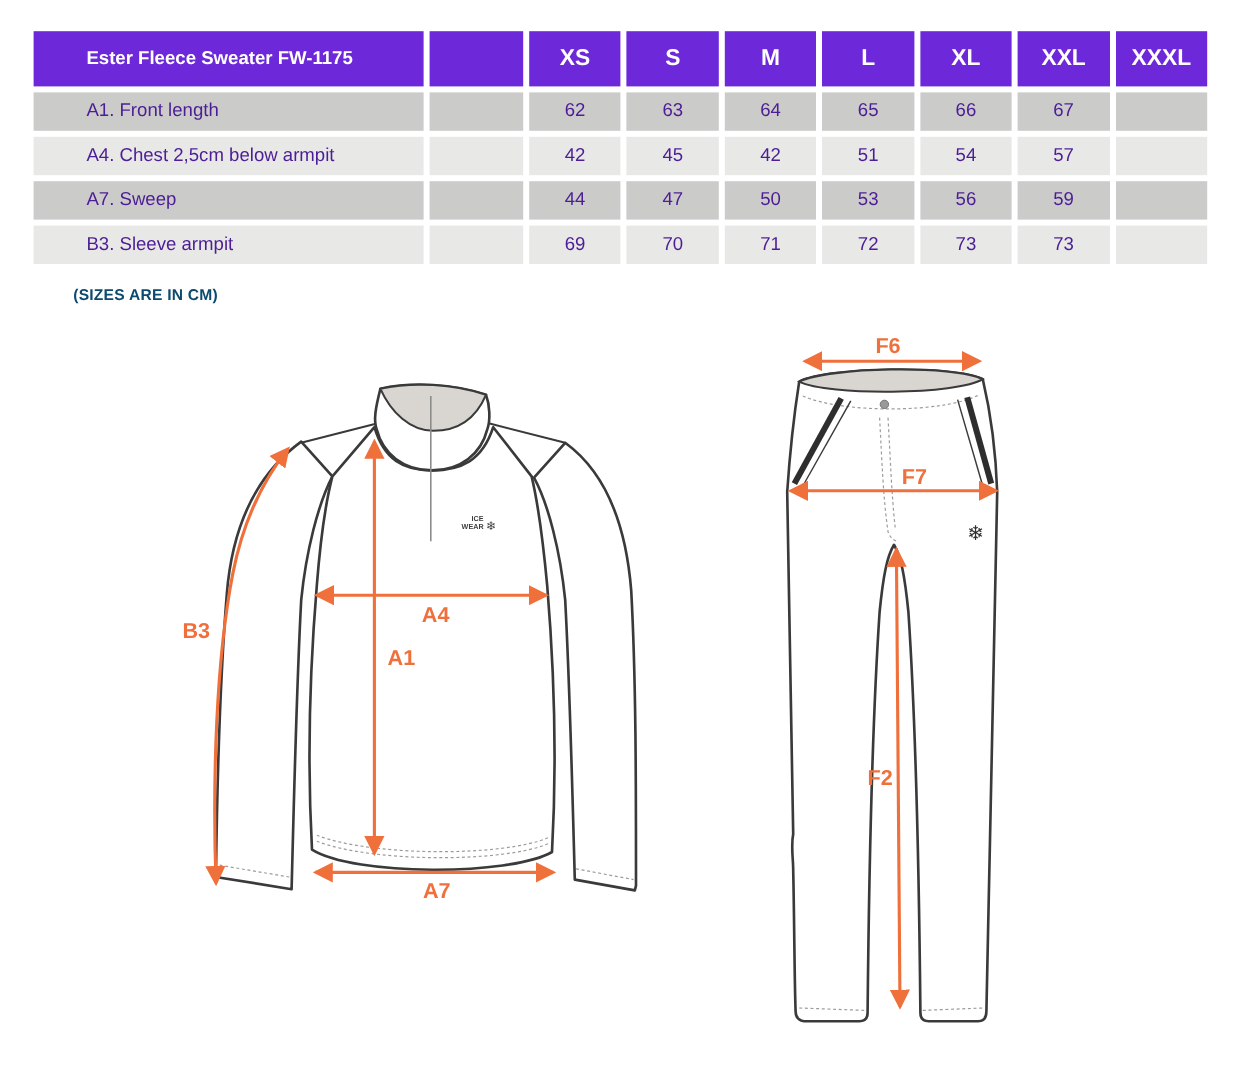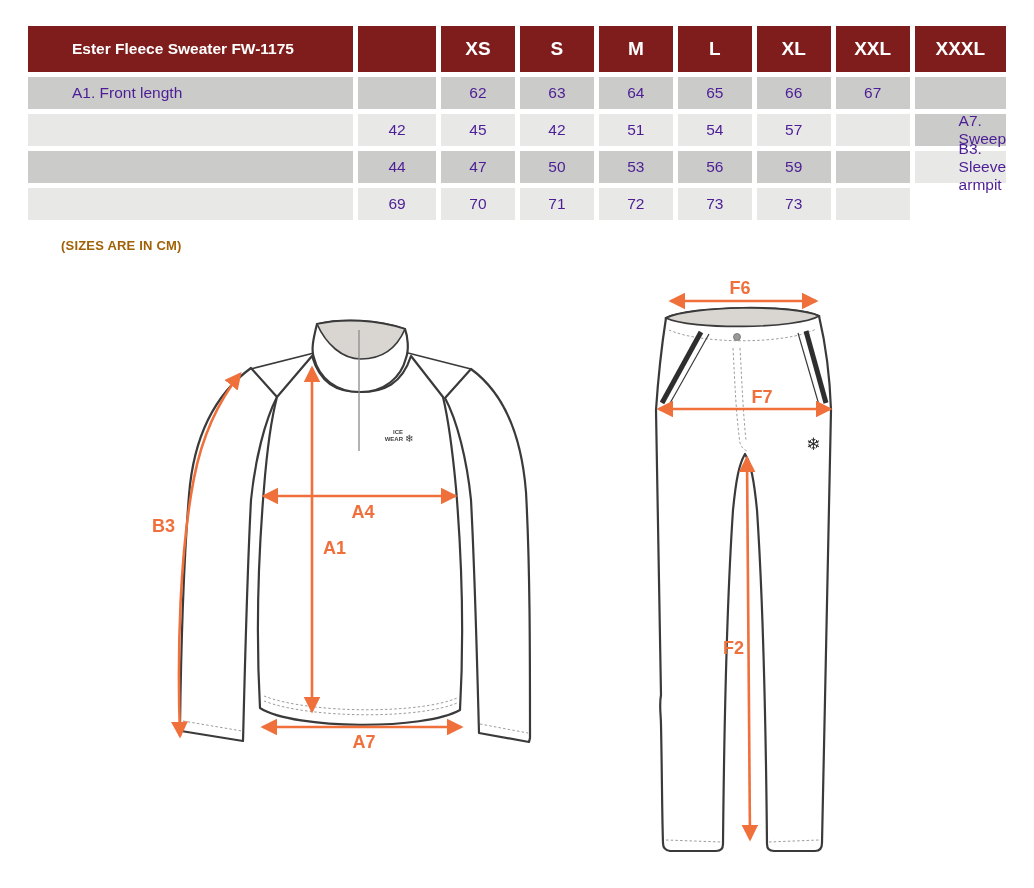--- a/index.html
+++ b/index.html
@@ -8,31 +8,31 @@
   .page{position:absolute;inset:0;background:#fff;}
 
   
   .size-table{
     position:absolute;left:28px;top:26px;width:978px;
     display:grid;grid-template-columns:325px 78px repeat(7,1fr);
     gap:5px;
   }
   .cell{display:flex;align-items:center;justify-content:center;
         font-size:15.5px;color:#4c1d95;}
-  .cell.head{height:46px;background:#7f1d1d;color:#ffffff;font-weight:bold;}
+  .cell.head{height:46px;background:#6d28d9;color:#ffffff;font-weight:bold;}
   .cell.body-row{height:32px;}
   .cell.dark{background:#cbcbca;}
   .cell.light{background:#e8e8e7;}
   .cell.left{justify-content:flex-start;padding-left:44px;}
   .cell.head.left{font-size:15.5px;}
   .cell.size-head{font-size:19px;}
 
   
   .note{position:absolute;left:61px;top:238px;font-size:13px;
-        font-weight:bold;color:#a16207;letter-spacing:.2px;}
+        font-weight:bold;color:#0c4a6e;letter-spacing:.2px;}
 
   
   .diagrams{position:absolute;left:0;top:260px;}
   .garment{fill:#ffffff;stroke:#3a3a3a;stroke-width:2.2;stroke-linejoin:round;}
   .seam{fill:none;stroke:#3a3a3a;stroke-width:1.7;stroke-linejoin:round;}
   .inner{fill:#d9d6d2;stroke:#3a3a3a;stroke-width:1.7;}
   .stitch{fill:none;stroke:#9c9c9c;stroke-width:1;stroke-dasharray:2.5 2.2;}
   .zip{fill:none;stroke:#8a8a8a;stroke-width:1.3;}
   .arrow{fill:none;stroke:#f0703c;stroke-width:2.6;}
   .mlabel{fill:#f0703c;font-size:18px;font-weight:bold;
@@ -62,20 +62,21 @@
     <div class="cell body-row dark left">A1. Front length</div>
     <div class="cell body-row dark"></div>
     <div class="cell body-row dark">62</div>
     <div class="cell body-row dark">63</div>
     <div class="cell body-row dark">64</div>
     <div class="cell body-row dark">65</div>
     <div class="cell body-row dark">66</div>
     <div class="cell body-row dark">67</div>
     <div class="cell body-row dark"></div>
 
+    <div class="cell body-row light left">A4. Chest 2,5cm below armpit</div>
     <div class="cell body-row light"></div>
     <div class="cell body-row light">42</div>
     <div class="cell body-row light">45</div>
     <div class="cell body-row light">42</div>
     <div class="cell body-row light">51</div>
     <div class="cell body-row light">54</div>
     <div class="cell body-row light">57</div>
     <div class="cell body-row light"></div>
 
     <div class="cell body-row dark left">A7. Sweep</div>

